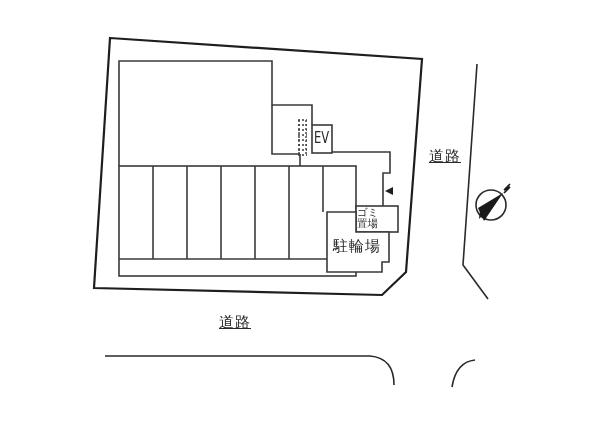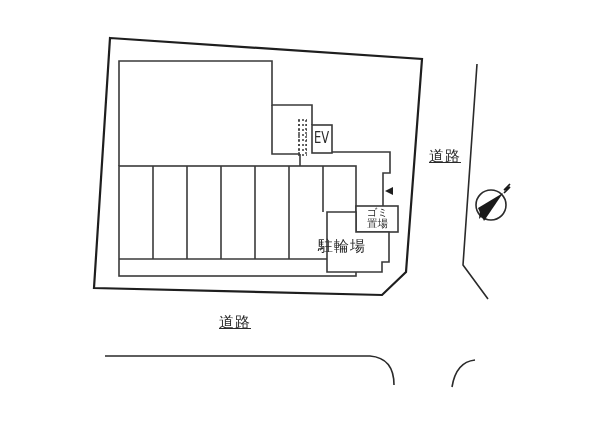--- a/index.html
+++ b/index.html
@@ -2,21 +2,21 @@
 <html><head>
   <meta charset="utf-8">
   <style>
     html, body { margin: 0; padding: 0; background: #ffffff; }
     body { width: 600px; height: 424px; position: relative; overflow: hidden;
            font-family: "DejaVu Sans", sans-serif; }
     svg { position: absolute; left: 0; top: 0; }
     .lbl { position: absolute; color: #2a2a2a; white-space: nowrap; line-height: 1; }
     .road-label { font-size: 15px; letter-spacing: 1px; text-decoration: underline; }
     .ev-label { font-size: 15px; font-family: "DejaVu Sans Condensed", "DejaVu Sans", sans-serif; transform: scaleX(0.85); transform-origin: left top; }
-    .gomi-label { font-size: 10.5px; text-align: center; line-height: 1.05; }
+    .gomi-label { font-size: 10.5px; line-height: 1.05; }
     .bike-label { font-size: 15px; letter-spacing: 1px; }
   </style>
 </head>
 <body>
 
 <svg width="600" height="424" viewBox="0 0 600 424">
 
   <polygon points="110,38 422,59 406,272 382,295 94,288" fill="none" stroke="#1e1e1e" stroke-width="2.2"></polygon>
 
   <polyline points="119,166 119,61 272,61 272,105 300,105" fill="none" stroke="#3a3a3a" stroke-width="1.6"></polyline>
@@ -72,13 +72,13 @@
   </g>
 </svg>
 
 <div class="lbl road-label" style="left:429px; top:149px;">道路</div>
 <div class="lbl road-label" style="left:219px; top:315px;">道路</div>
 <div class="lbl ev-label" style="left:314px; top:131px;">EV</div>
 <div class="lbl gomi-label" style="left:357px; top:207px; width:41px;">
   <div>ゴミ</div>
   <div>置場</div>
 </div>
-<div class="lbl bike-label" style="left:318px; top:239px;">駐輪場</div>
+<div class="lbl bike-label" style="left:333px; top:239px;">駐輪場</div>
 
 </body></html>

